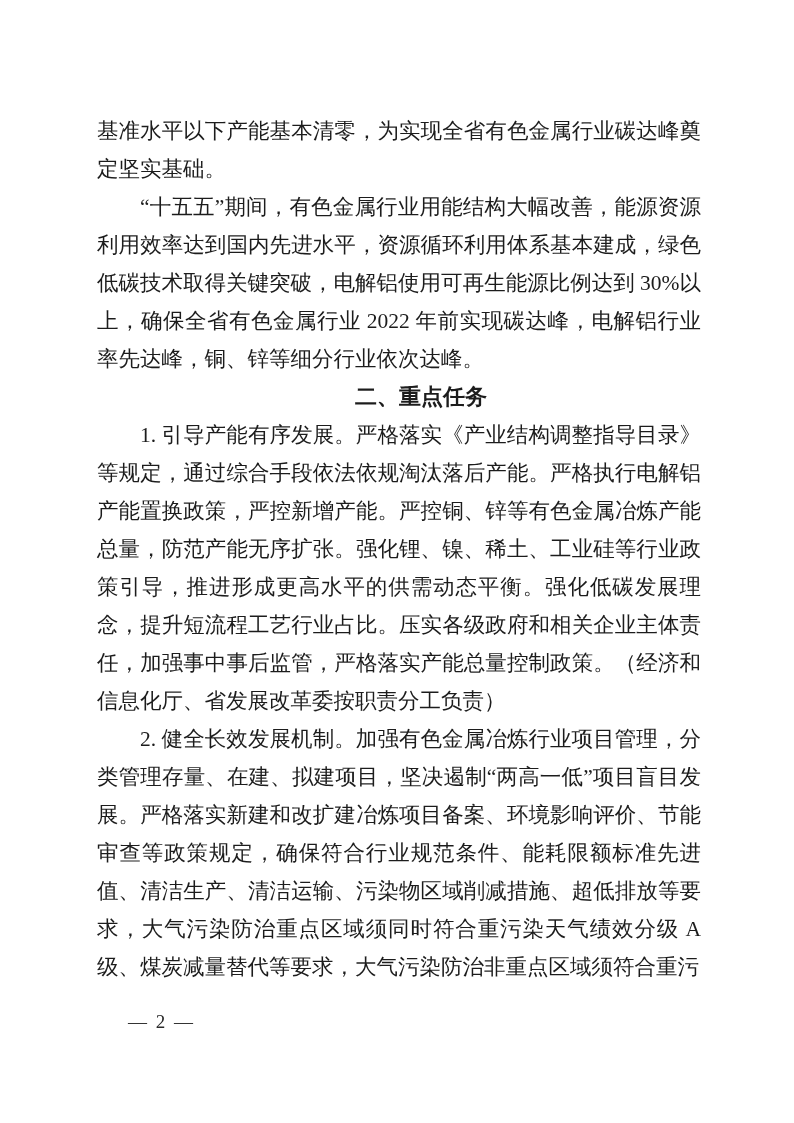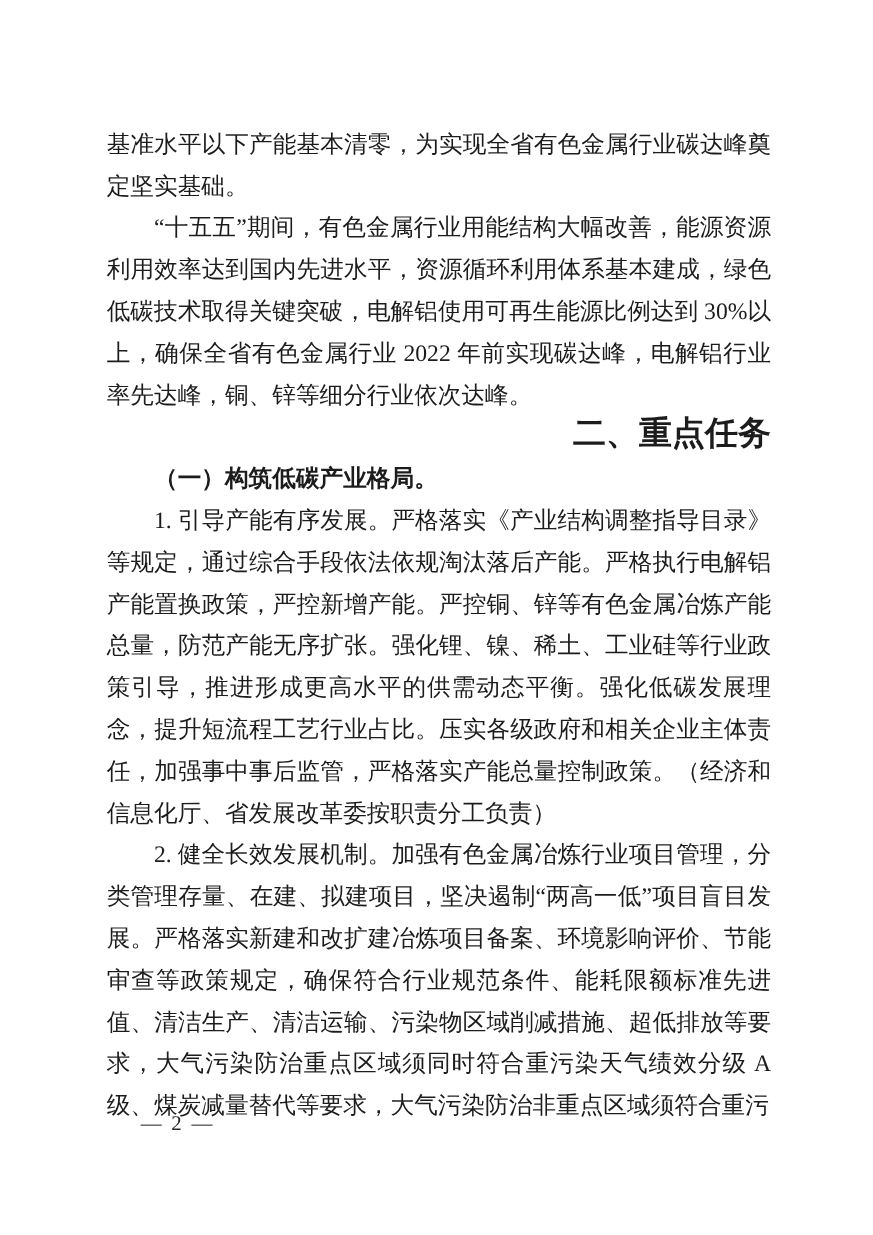--- a/index.html
+++ b/index.html
@@ -31,24 +31,24 @@
     padding: 0;
   }
   .para-continuation {
     text-indent: 0;
   }
   .para {
     text-indent: 2em;
   }
   .heading {
     text-indent: 2em;
-    font-family: Liberation Mono, monospace;
+    font-family: Liberation Serif, serif;
     font-weight: bold;
-    font-size: 30px;
-    text-align: right;
+    font-size: 22px;
+    text-align: center;
   }
   .subheading {
     text-indent: 2em;
     font-weight: 600;
     text-align: left;
   }
   .page-number {
     position: absolute;
     left: 128px;
     top: 1008px;
@@ -59,18 +59,17 @@
   }
 </style>
 </head>
 <body>
 
 <div class="page">
   <div class="content">
     <p class="para-continuation">基准水平以下产能基本清零，为实现全省有色金属行业碳达峰奠定坚实基础。</p>
     <p class="para">“十五五”期间，有色金属行业用能结构大幅改善，能源资源利用效率达到国内先进水平，资源循环利用体系基本建成，绿色低碳技术取得关键突破，电解铝使用可再生能源比例达到 30%以上，确保全省有色金属行业 2022 年前实现碳达峰，电解铝行业率先达峰，铜、锌等细分行业依次达峰。</p>
     <p class="heading">二、重点任务</p>
-    <p class="subheading">（一）构筑低碳产业格局。</p>
     <p class="para">1. 引导产能有序发展。严格落实《产业结构调整指导目录》等规定，通过综合手段依法依规淘汰落后产能。严格执行电解铝产能置换政策，严控新增产能。严控铜、锌等有色金属冶炼产能总量，防范产能无序扩张。强化锂、镍、稀土、工业硅等行业政策引导，推进形成更高水平的供需动态平衡。强化低碳发展理念，提升短流程工艺行业占比。压实各级政府和相关企业主体责任，加强事中事后监管，严格落实产能总量控制政策。（经济和信息化厅、省发展改革委按职责分工负责）</p>
     <p class="para">2. 健全长效发展机制。加强有色金属冶炼行业项目管理，分类管理存量、在建、拟建项目，坚决遏制“两高一低”项目盲目发展。严格落实新建和改扩建冶炼项目备案、环境影响评价、节能审查等政策规定，确保符合行业规范条件、能耗限额标准先进值、清洁生产、清洁运输、污染物区域削减措施、超低排放等要求，大气污染防治重点区域须同时符合重污染天气绩效分级 A 级、煤炭减量替代等要求，大气污染防治非重点区域须符合重污</p>
   </div>
   <div class="page-number">— 2 —</div>
 </div>
 
 </body></html>

